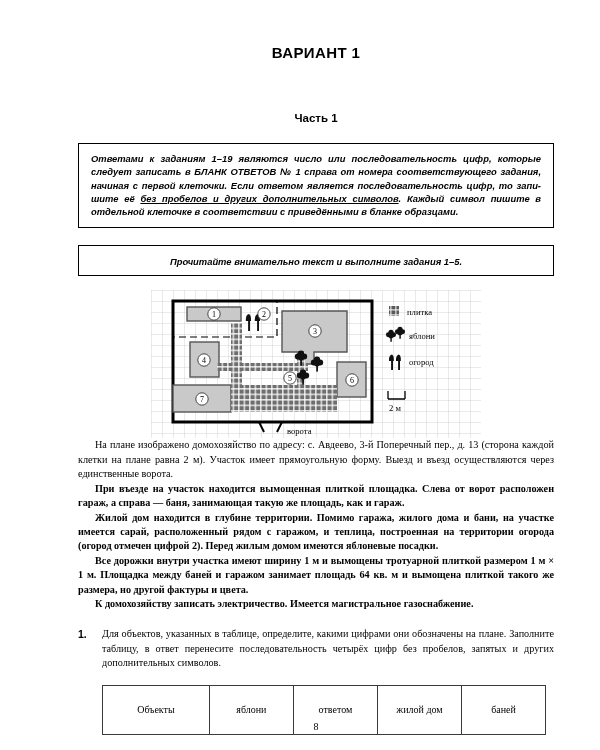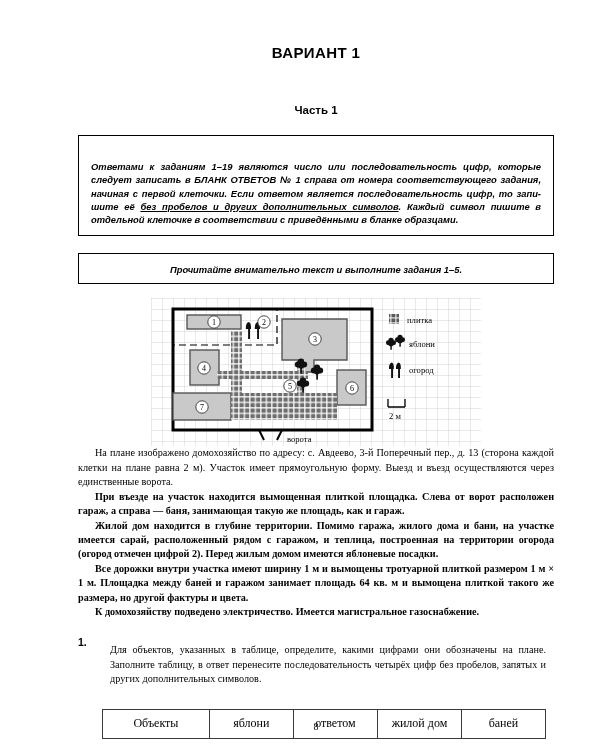--- a/index.html
+++ b/index.html
@@ -34,29 +34,29 @@
     font-size: 15px;
     letter-spacing: 0.4px;
     margin: 0;
     padding-top: 44px;
   }
   .part-title {
     text-align: center;
     font-family: "Liberation Sans", sans-serif;
     font-weight: bold;
     font-size: 11.5px;
-    margin: 4px;
+    margin: 12px;
     padding-top: 39px;
   }
 
   
   .instr-box {
     margin-top: 19px;
     border: 1.4px solid #000;
-    padding: 24px 12px 9px 12px;
+    padding: 8px 12px 9px 12px;
     box-sizing: border-box;
   }
   .instr-box p {
     margin: 0;
     font-family: "Liberation Sans", sans-serif;
     font-style: italic;
     font-weight: bold;
     font-size: 9.4px;
     line-height: 13.3px;
     text-align: justify;
@@ -111,40 +111,40 @@
     width: 24px;
     flex: 0 0 24px;
     padding-top: 1px;
   }
   .task-text {
     flex: 1 1 auto;
     font-size: 10.2px;
     line-height: 14.4px;
     text-align: justify;
   }
-  .task-text p { margin: 8px; }
+  .task-text p { margin: 0; }
 
   
   .answer-table-wrap {
     margin-top: 14px;
     padding-left: 24px;
     padding-right: 8px;
   }
   table.answer-table {
     border-collapse: collapse;
     width: 100%;
     table-layout: fixed;
   }
   table.answer-table td {
     border: 1px solid #3a3a3a;
     height: 20px;
     text-align: center;
     vertical-align: middle;
-    font-size: 12px;
-    padding: 4px 2px;
+    font-size: 10px;
+    padding: 14px 2px;
   }
   table.answer-table td.rowhead { width: 23%; }
 
   
   .page-number {
     position: absolute;
     left: 0;
     right: 0;
     bottom: 18px;
     text-align: center;
@@ -327,21 +327,21 @@
         <text x="238" y="121" font-family="Liberation Serif, serif" font-size="8.6">2 м</text>
       </g>
     </svg>
   </div>
 
   <div class="body-text">
     <p>На плане изображено домохозяйство по адресу: с. Авдеево, 3-й Поперечный пер., д. 13 (сторона каждой клетки на плане равна 2 м). Участок имеет прямоугольную форму. Выезд и въезд осуществляются через единственные ворота.</p>
     <p class="cont">При въезде на участок находится вымощенная плиткой площадка. Слева от ворот расположен гараж, а справа — баня, занимающая такую же площадь, как и гараж.</p>
     <p class="cont">Жилой дом находится в глубине территории. Помимо гаража, жилого дома и бани, на участке имеется сарай, расположенный рядом с гаражом, и теплица, построенная на территории огорода (огород отмечен цифрой 2). Перед жилым домом имеются яблоневые посадки.</p>
     <p class="cont">Все дорожки внутри участка имеют ширину 1 м и вымощены тротуарной плиткой размером 1 м × 1 м. Площадка между баней и гаражом занимает площадь 64 кв. м и вымощена плиткой такого же размера, но другой фактуры и цвета.</p>
-    <p class="cont">К домохозяйству подведено электричество. Имеется магистральное газоснабжение.</p>
+    <p class="cont">К домохозяйству записать электричество. Имеется магистральное газоснабжение.</p>
   </div>
 
   <div class="task">
     <div class="task-num">1.</div>
     <div class="task-text">
       <p>Для объектов, указанных в таблице, определите, какими цифрами они обозначены на плане. Заполните таблицу, в ответ перенесите последовательность четырёх цифр без пробелов, запятых и других дополнительных символов.</p>
     </div>
   </div>
 
   <div class="answer-table-wrap">

